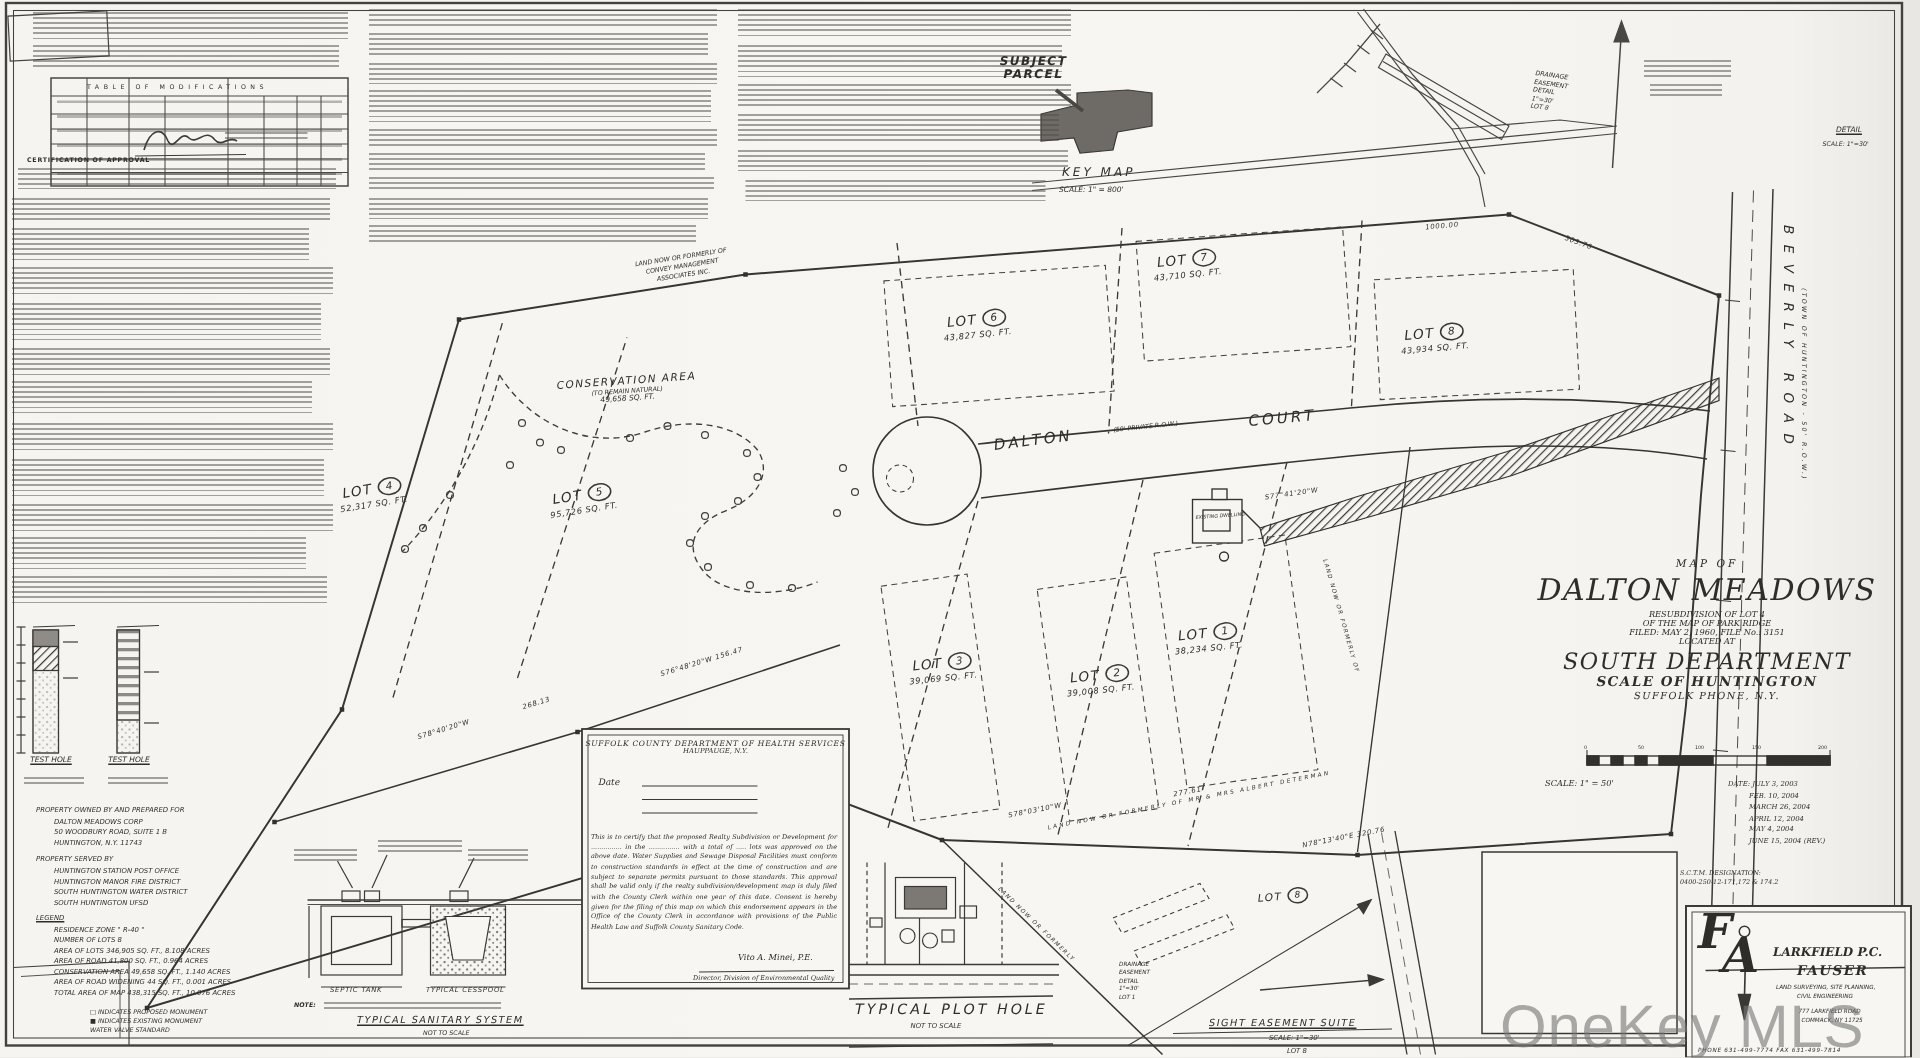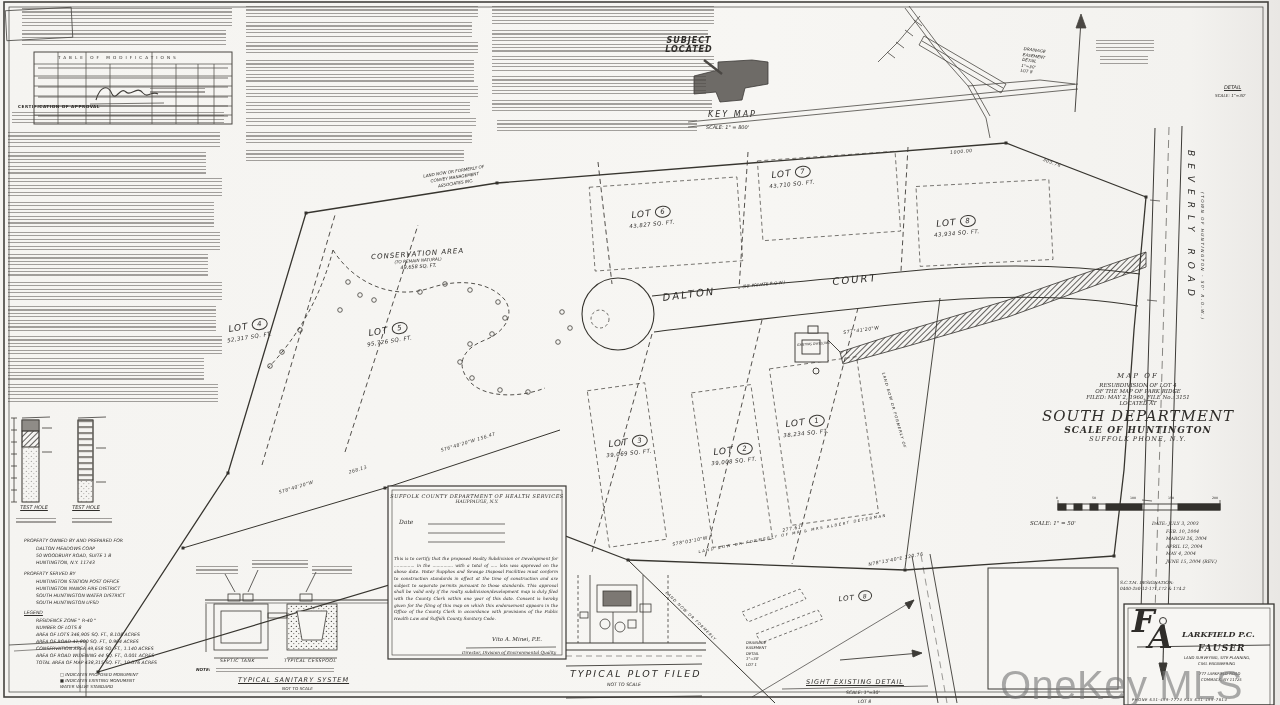--- a/index.html
+++ b/index.html
@@ -356,21 +356,21 @@
   <div class="fz" style="left:196px;top:566px;width:42px;height:8px;"></div>
   <div class="fz" style="left:252px;top:560px;width:56px;height:10px;"></div>
   <div class="fz" style="left:312px;top:566px;width:40px;height:8px;"></div>
   <div class="fz" style="left:216px;top:668px;width:118px;height:6px;"></div>
 
   <span class="lbl f4 ls3" style="left:58px;top:55px;">TABLE   OF   MODIFICATIONS</span>
   <span class="lbl f4 ls05 b" style="left:18px;top:104px;">CERTIFICATION OF APPROVAL</span>
 
   <div class="lbl c it b" style="left:652px;top:36px;width:74px;">
     <div class="f8 ls1">SUBJECT</div>
-    <div class="f8 ls1">LOCATED</div>
+    <div class="f8 ls1">PARCEL</div>
   </div>
   <span class="lbl f8 it ls2" style="left:708px;top:110px;">KEY MAP</span>
   <span class="lbl f5 it" style="left:706px;top:124px;">SCALE: 1" = 800'</span>
 
   <span class="lbl f5 it u" style="left:1224px;top:84px;">DETAIL</span>
   <span class="lbl f4 it" style="left:1215px;top:93px;">SCALE: 1"=30'</span>
   <div class="lbl it oo" style="left:1024px;top:46px;transform:rotate(8deg);font-size:4.2px;line-height:5.6px;">
     <div>DRAINAGE</div>
     <div>EASEMENT</div>
     <div>DETAIL</div>
@@ -456,24 +456,24 @@
   <div class="lbl sr it j" style="left:394px;top:556px;width:164px;font-size:4.3px;line-height:1.55;white-space:normal;">This is to certify that the proposed Realty Subdivision or Development for ............... in the ............... with a total of ..... lots was approved on the above date. Water Supplies and Sewage Disposal Facilities must conform to construction standards in effect at the time of construction and are subject to separate permits pursuant to those standards. This approval shall be valid only if the realty subdivision/development map is duly filed with the County Clerk within one year of this date. Consent is hereby given for the filing of this map on which this endorsement appears in the Office of the County Clerk in accordance with provisions of the Public Health Law and Suffolk County Sanitary Code.</div>
   <span class="lbl f55 sr it" style="left:492px;top:636px;">Vito A. Minei, P.E.</span>
   <span class="lbl sr it" style="left:462px;top:650px;font-size:4.3px;">Director, Division of Environmental Quality</span>
 
   <span class="lbl f45 it ls05" style="left:220px;top:658px;">SEPTIC TANK</span>
   <span class="lbl f45 it ls05" style="left:284px;top:658px;">TYPICAL CESSPOOL</span>
   <span class="lbl f4 it b" style="left:196px;top:667px;">NOTE:</span>
   <span class="lbl f65 it ls1 u" style="left:238px;top:676px;">TYPICAL SANITARY SYSTEM</span>
   <span class="lbl f4 it" style="left:282px;top:686px;">NOT TO SCALE</span>
 
-  <span class="lbl it ls2" style="left:570px;top:668px;font-size:9.5px;">TYPICAL PLOT FILED</span>
+  <span class="lbl it ls2" style="left:570px;top:668px;font-size:9.5px;">TYPICAL PLOT HOLE</span>
   <span class="lbl f45 it" style="left:607px;top:682px;">NOT TO SCALE</span>
 
-  <span class="lbl f65 it ls1 u" style="left:806px;top:678px;">SIGHT EXISTING DETAIL</span>
+  <span class="lbl f65 it ls1 u" style="left:806px;top:678px;">SIGHT EASEMENT SUITE</span>
   <span class="lbl f45 it" style="left:846px;top:690px;">SCALE: 1"=30'</span>
   <span class="lbl f45 it" style="left:858px;top:699px;">LOT 8</span>
   <div class="lbl it" style="left:746px;top:640px;font-size:3.8px;line-height:5.4px;">
     <div>DRAINAGE</div>
     <div>EASEMENT</div>
     <div>DETAIL</div>
     <div>1"=30'</div>
     <div>LOT 1</div>
   </div>
 
@@ -496,20 +496,21 @@
   <span class="lbl f45 it" style="left:36px;top:639px;">AREA OF ROAD 41,800 SQ. FT., 0.964 ACRES</span>
   <span class="lbl f45 it" style="left:36px;top:646px;">CONSERVATION AREA 49,658 SQ. FT., 1.140 ACRES</span>
   <span class="lbl f45 it" style="left:36px;top:653px;">AREA OF ROAD WIDENING 44 SQ. FT., 0.001 ACRES</span>
   <span class="lbl f45 it" style="left:36px;top:660px;">TOTAL AREA OF MAP 438,315 SQ. FT., 10.076 ACRES</span>
   <span class="lbl f4 it" style="left:60px;top:672px;"><span>□ </span><span>INDICATES PROPOSED MONUMENT</span></span>
   <span class="lbl f4 it" style="left:60px;top:678px;"><span>■ </span><span>INDICATES EXISTING MONUMENT</span></span>
   <span class="lbl f4 it" style="left:60px;top:684px;"><span>WATER VALVE STANDARD</span></span>
 
   <div class="lbl c sr it" style="left:1018px;top:372px;width:240px;">
     <div class="f7 ls2">MAP  OF</div>
+    <div class="ls1" style="font-size:20px;margin-top:1px;">DALTON  MEADOWS</div>
     <div class="f55" style="margin-top:2px;">RESUBDIVISION OF LOT 4</div>
     <div class="f55">OF THE MAP OF PARK RIDGE</div>
     <div class="f55">FILED: MAY 2, 1960,  FILE No.: 3151</div>
     <div class="f55">LOCATED AT</div>
     <div class="ls1" style="font-size:15px;margin-top:1px;">SOUTH  DEPARTMENT</div>
     <div class="f9 b ls1">SCALE  OF  HUNTINGTON</div>
     <div class="f65 ls1">SUFFOLK  PHONE,  N.Y.</div>
   </div>
   <span class="lbl f3" style="left:1056px;top:496px;">0</span>
   <span class="lbl f3" style="left:1092px;top:496px;">50</span>

